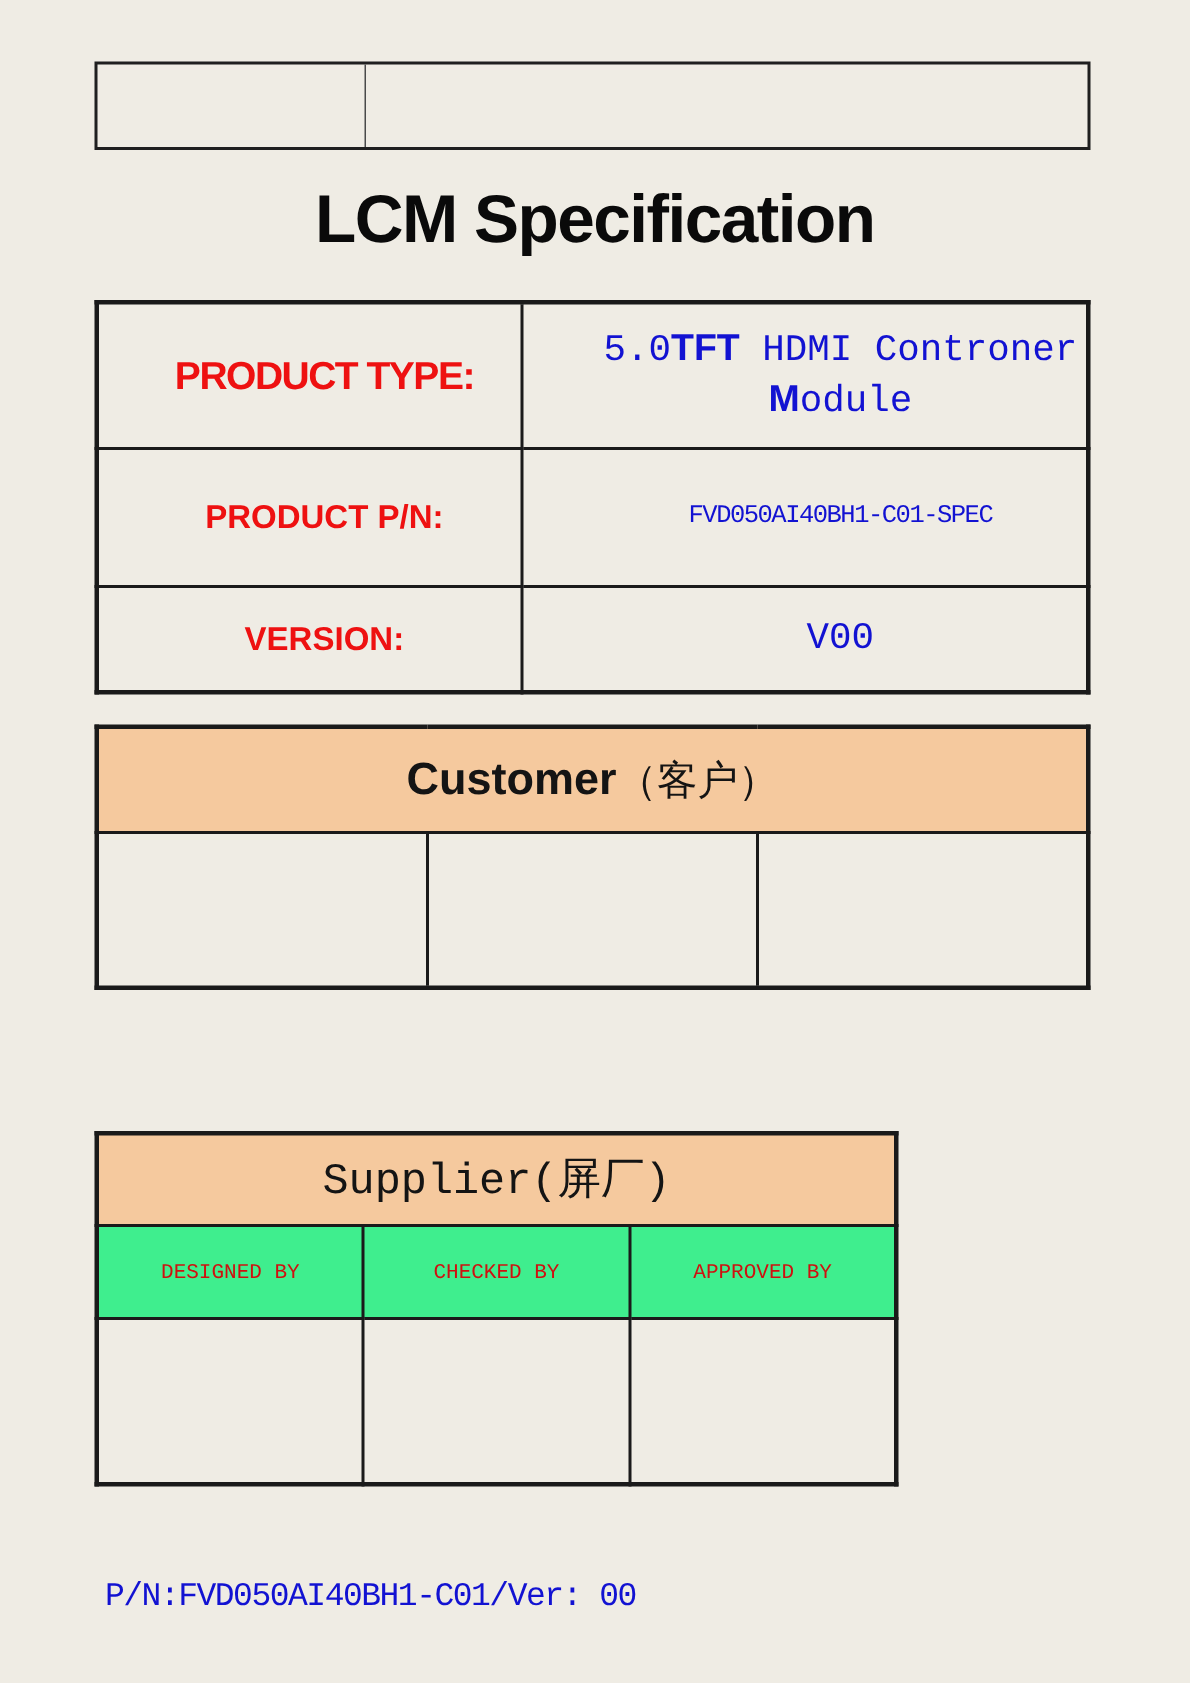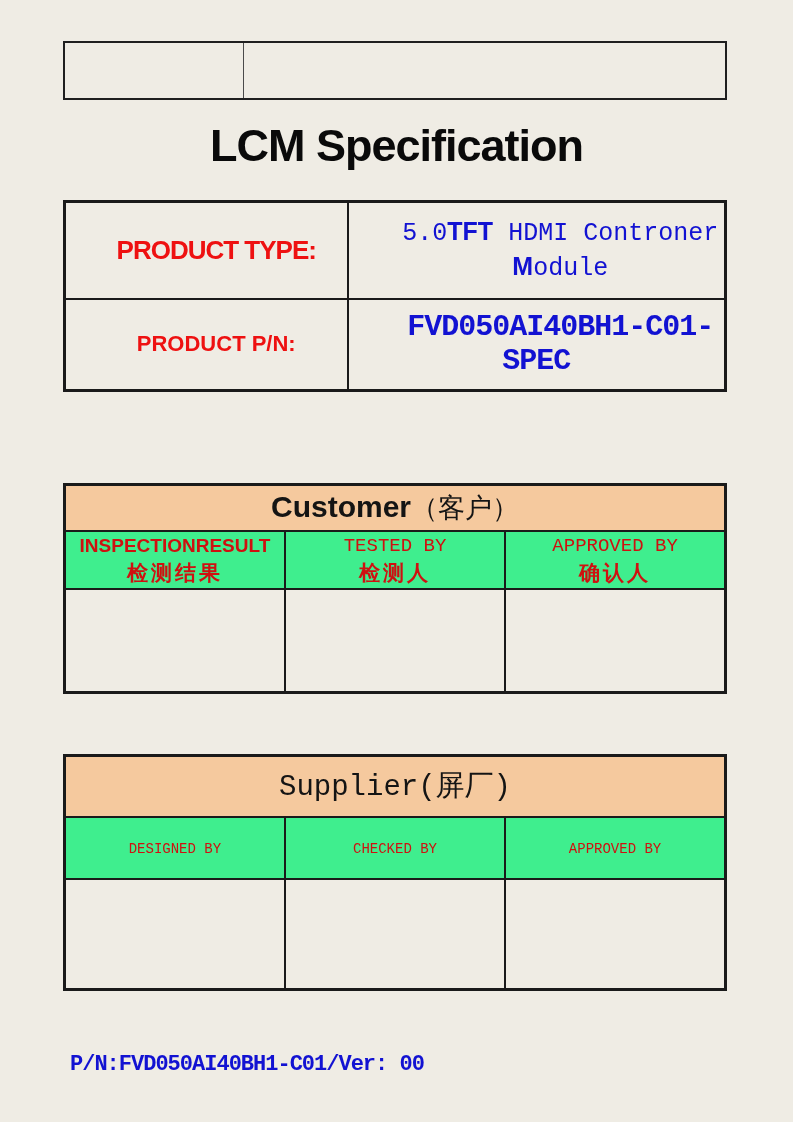--- a/index.html
+++ b/index.html
@@ -53,29 +53,29 @@
   .label-red {
     color: #ee1111; font-weight: bold;
     font-size: 22px; letter-spacing: 0px; margin-left: 20px;
   }
   .label-red-big { font-size: 26px; letter-spacing: -1px; }
 
   .val-blue { color: #1212d2; padding-left: 48px; }
   .v-mono { font-family: "Liberation Mono", "DejaVu Sans Mono", monospace; }
   .v-sans-bold { font-family: "Liberation Sans", sans-serif; font-weight: bold; }
   .type-value { font-size: 25px; line-height: 33px; }
-  .pn-value { font-size: 30px; letter-spacing: -1px; font-weight: bold; }
+  .pn-value { font-size: 17px; letter-spacing: -1px; }
   .ver-value { font-size: 25px; }
 
   
   .customer-table-wrap { position: absolute; left: 63px; top: 483px; }
   .customer-table { width: 664px; border: 3px solid #1a1a1a; }
   .customer-table .col-1 { width: 240px; }
   .customer-table .col-2 { width: 200px; }
-  .head-peach { background: #f5c99e; height: 46px; }
+  .head-peach { background: #f5c99e; height: 70px; }
   .head-title-en { font-size: 30px; font-weight: bold; color: #141414; }
   .head-title-cn { font-size: 27px; font-weight: normal; color: #141414; }
   .green-cell { background: #3fee8e; height: 58px; }
   .sign-en-sans {
     color: #cf1010; font-weight: bold; font-size: 19px;
     font-family: "Liberation Sans", sans-serif;
     line-height: 26px;
   }
   .sign-en-mono {
     color: #cf1010; font-size: 19px;
@@ -83,39 +83,39 @@
     line-height: 26px;
   }
   .sign-cn {
     color: #cf1010; font-weight: bold; font-size: 21px;
     letter-spacing: 3px; line-height: 28px;
   }
   .customer-table .empty-row td { height: 104px; background: #efece4; }
 
   
   .supplier-table-wrap { position: absolute; left: 63px; top: 754px; }
-  .supplier-table { width: 664px; border: 3px solid #1a1a1a; }
+  .supplier-table { width: 536px; border: 3px solid #1a1a1a; }
   .supplier-table .col-1 { width: 220px; }
   .supplier-table .col-2 { width: 220px; }
   .supplier-head { background: #f5c99e; height: 61px; }
   .supplier-title {
     font-size: 29px; color: #141414;
     font-family: "Liberation Mono", "DejaVu Sans Mono", monospace;
   }
   .supplier-green { background: #3fee8e; height: 62px; }
   .supplier-sign {
     color: #cf1010; font-size: 14px;
     font-family: "Liberation Mono", "DejaVu Sans Mono", monospace;
   }
   .supplier-table .empty-row td { height: 111px; background: #efece4; }
 
   
   .footer-pn {
     position: absolute; left: 70px; top: 1052px;
-    color: #1212d2; font-weight: bold; font-size: 22px;
+    color: #1212d2; font-weight: normal; font-size: 22px;
     font-family: "Liberation Mono", "DejaVu Sans Mono", monospace;
     letter-spacing: -1px;
   }
 </style>
 </head>
 <body>
 
 <div class="page">
 
   <div class="top-table">
@@ -140,46 +140,40 @@
         </td>
       </tr>
       <tr class="row-pn">
         <td class="col-label">
           <span class="label-red">PRODUCT P/N:</span>
         </td>
         <td>
           <span class="val-blue v-mono pn-value">FVD050AI40BH1-C01-SPEC</span>
         </td>
       </tr>
+      <tr class="row-ver">
+        <td class="col-label">
+          <span class="label-red">VERSION:</span>
+        </td>
+        <td>
+          <span class="val-blue v-mono ver-value">V00</span>
+        </td>
+      </tr>
     </tbody>
       </table>
   </div>
 
   <div class="customer-table-wrap">
     <table class="spec customer-table">
       <tbody>
           <tr>
         <td class="head-peach" colspan="3">
           <span class="head-title-en">Customer</span><span class="head-title-cn">（客户）</span>
         </td>
       </tr>
-      <tr>
-        <td class="green-cell col-1">
-          <div class="sign-en-sans">INSPECTIONRESULT</div>
-          <div class="sign-cn">检测结果</div>
-        </td>
-        <td class="green-cell col-2">
-          <div class="sign-en-mono">TESTED BY</div>
-          <div class="sign-cn">检测人</div>
-        </td>
-        <td class="green-cell">
-          <div class="sign-en-mono">APPROVED BY</div>
-          <div class="sign-cn">确认人</div>
-        </td>
-      </tr>
       <tr class="empty-row">
         <td></td>
         <td></td>
         <td></td>
       </tr>
     </tbody>
       </table>
   </div>
 
   <div class="supplier-table-wrap">

